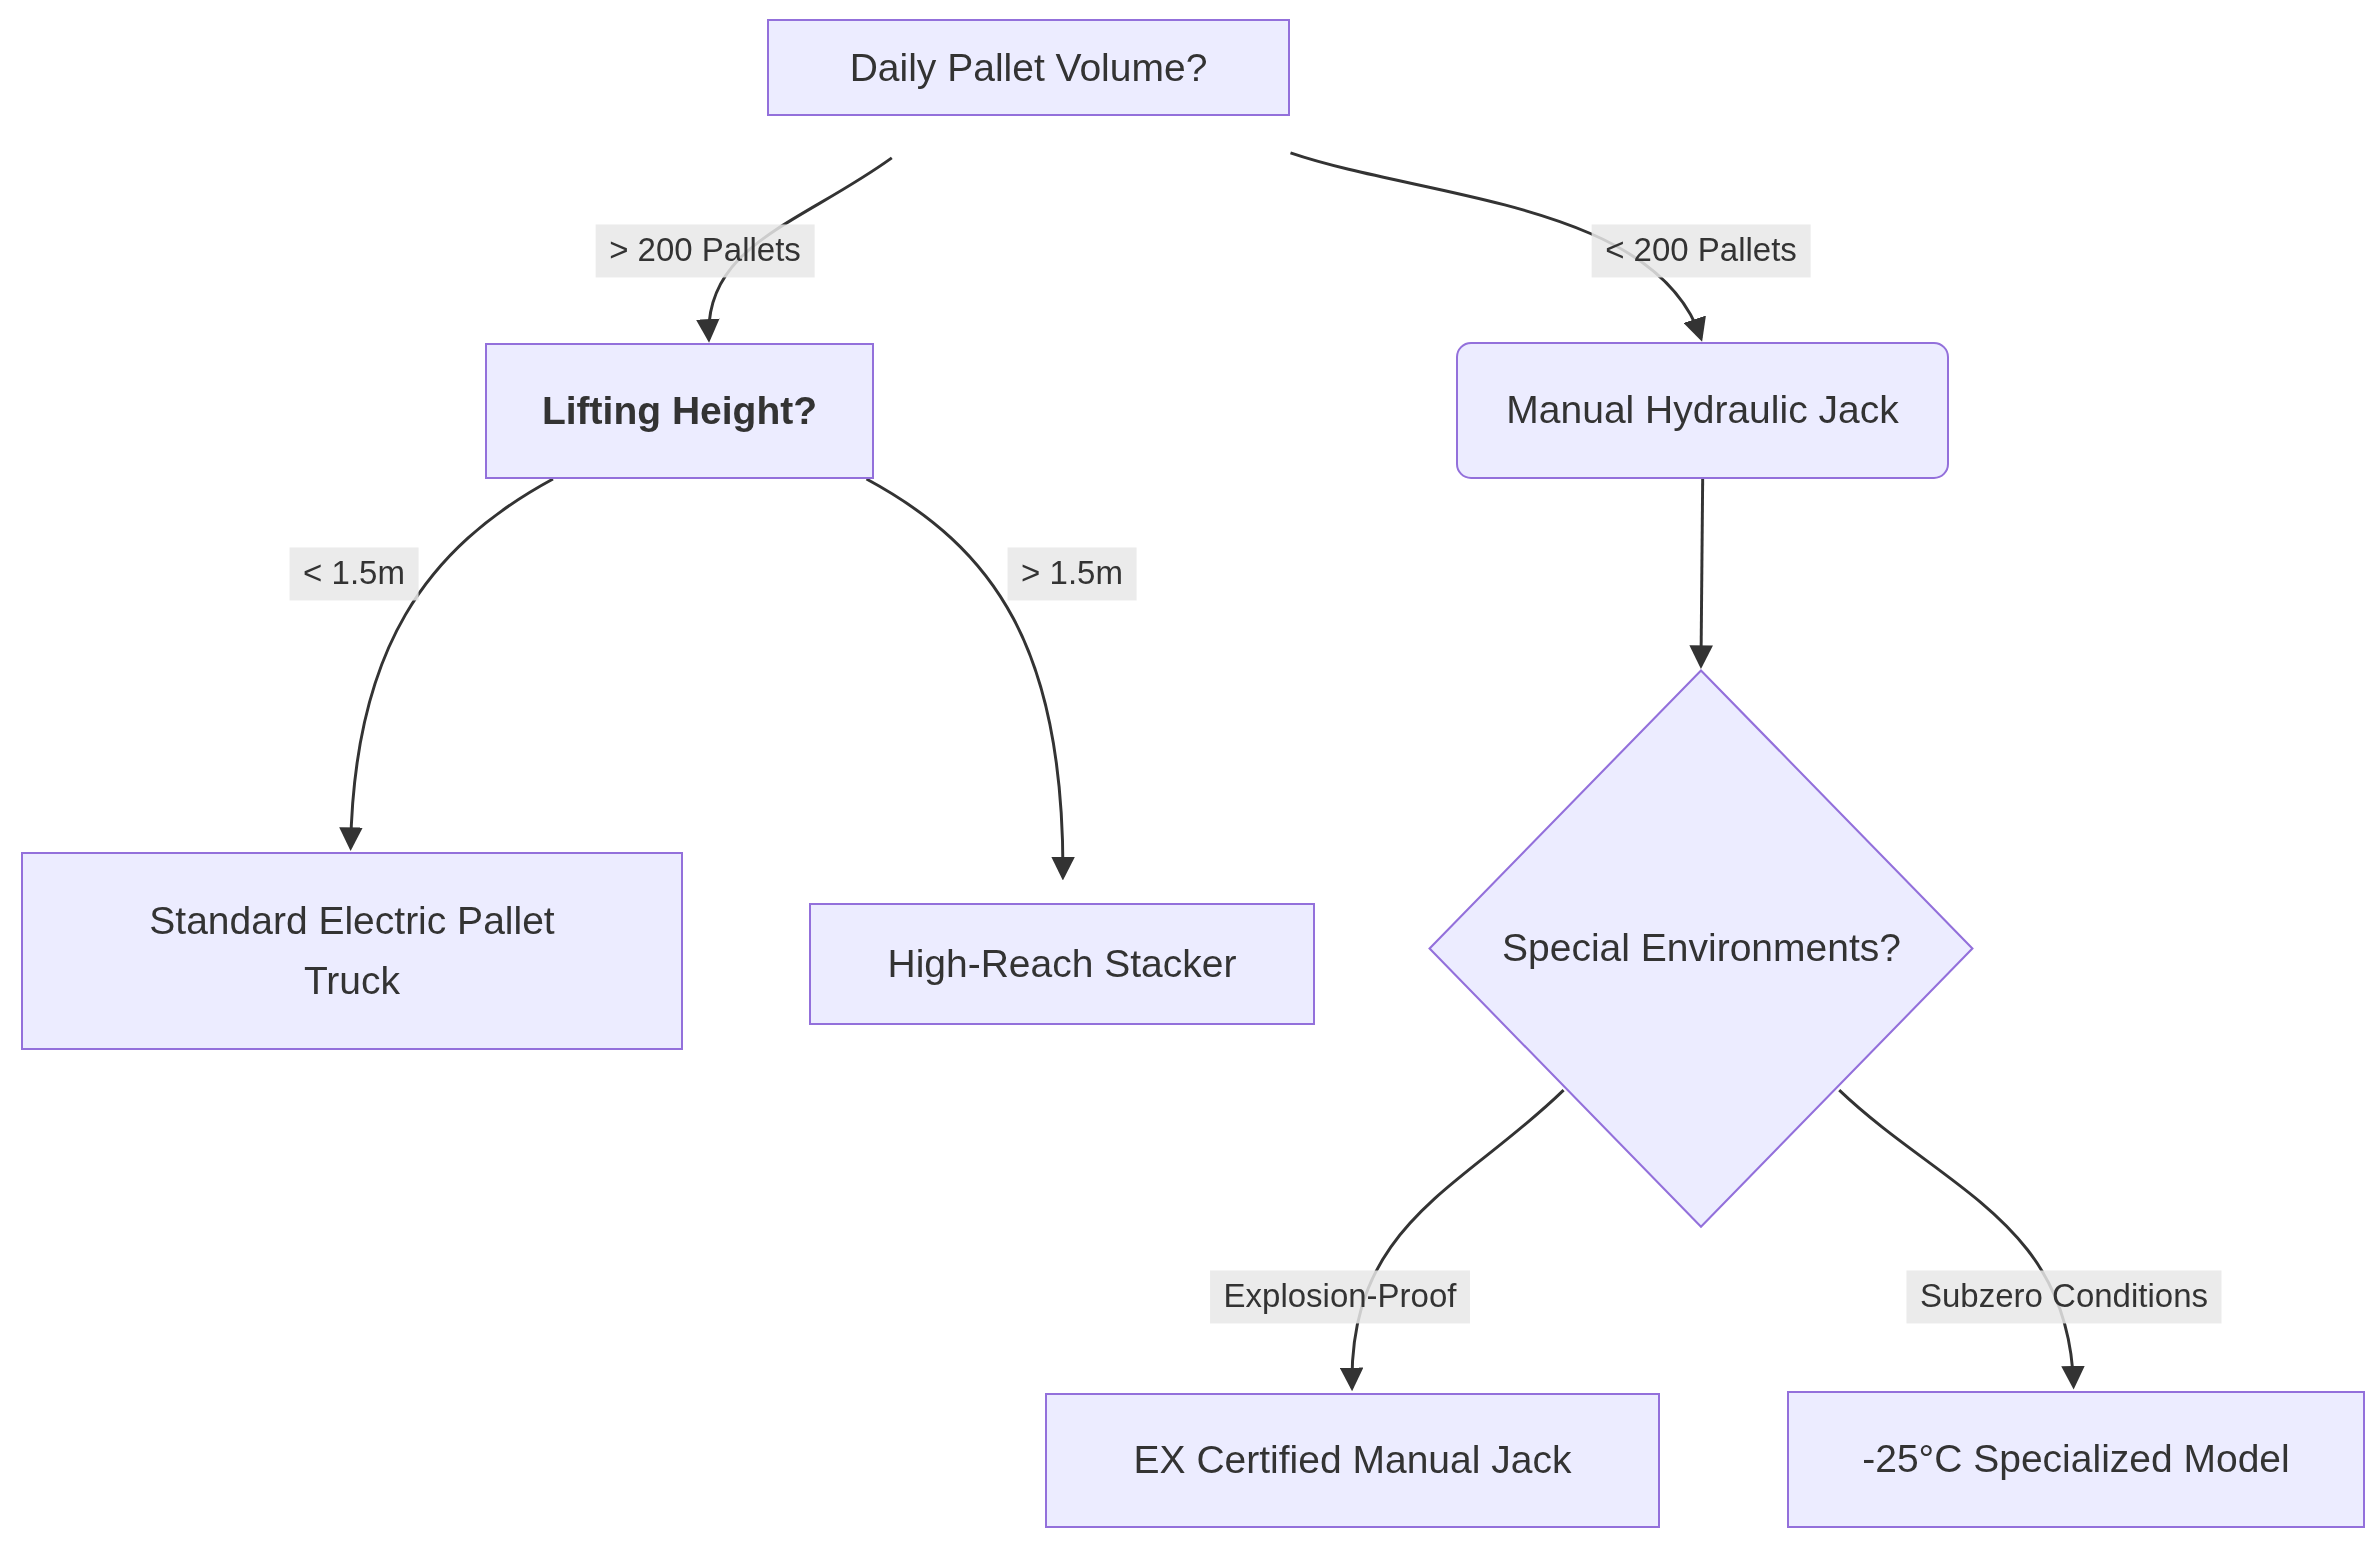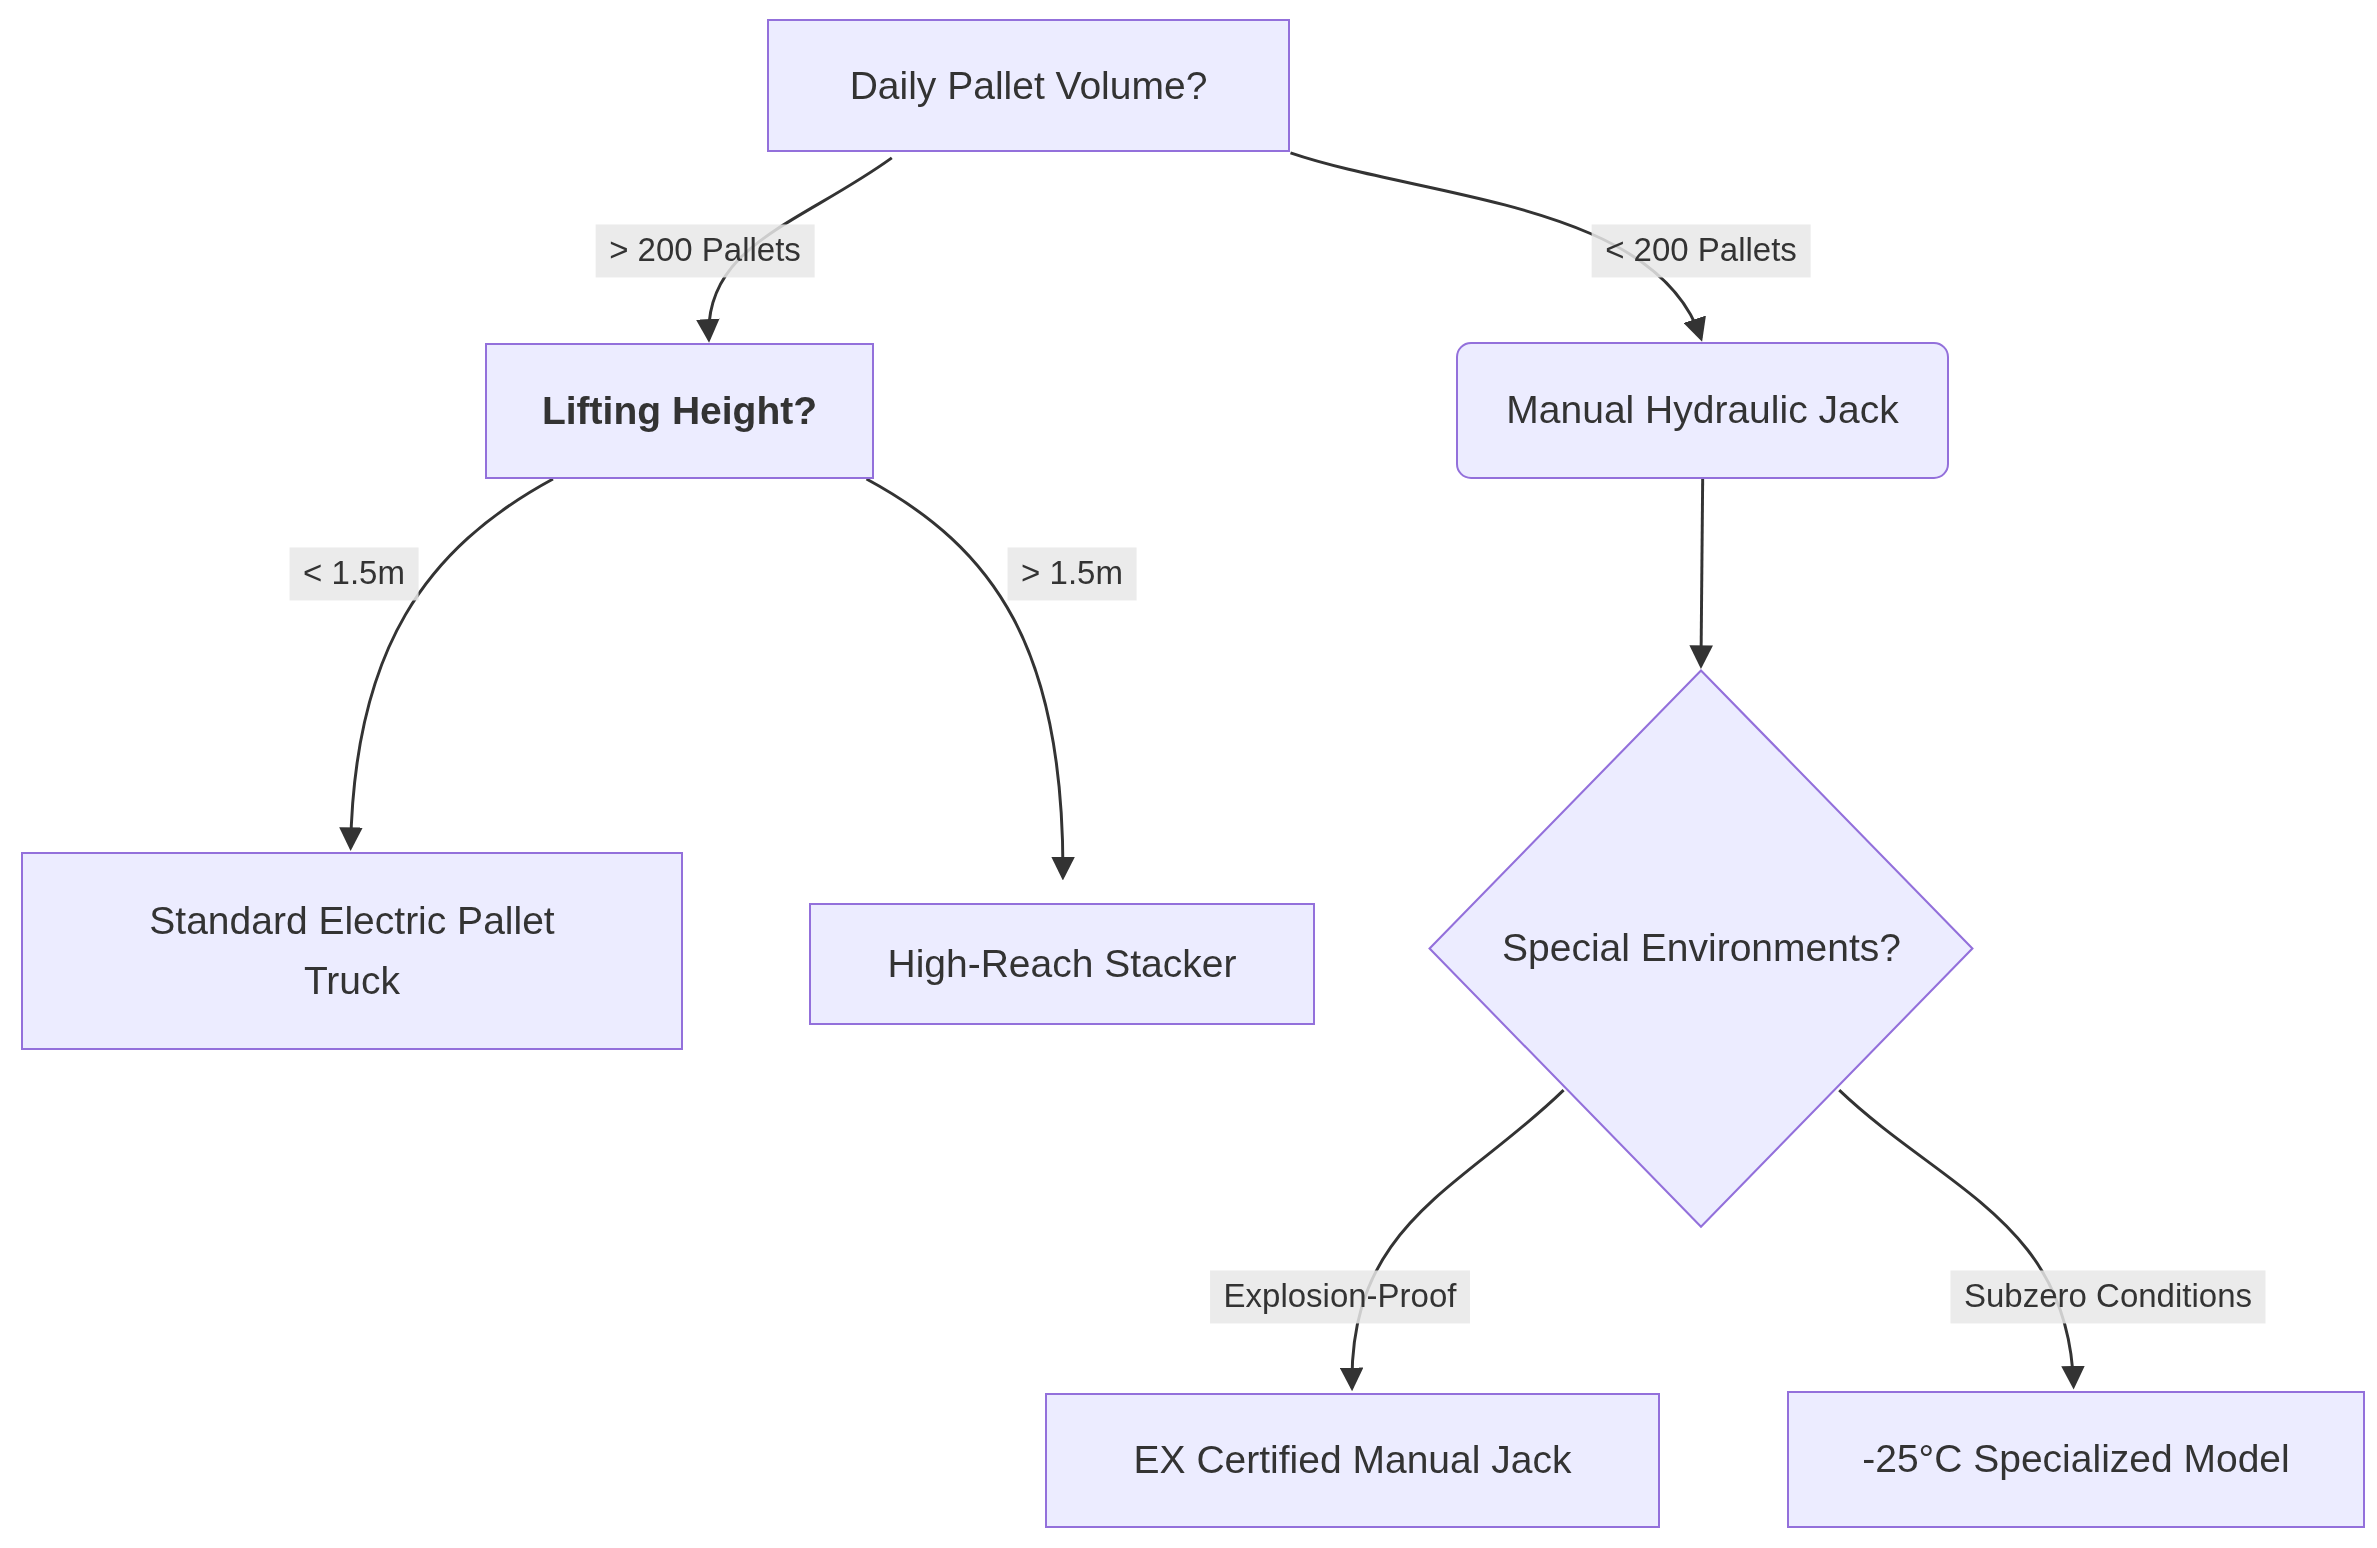--- a/index.html
+++ b/index.html
@@ -62,21 +62,21 @@
       <path d="M 656 568 C 505 650, 420 770, 416 1005" marker-end="url(#arrow)"></path>
       <path d="M 1028 568 C 1180 650, 1263 770, 1261 1040" marker-end="url(#arrow)"></path>
       <path d="M 2020 568 L 2018 789" marker-end="url(#arrow)"></path>
       <path d="M 1855 1293 C 1735 1410, 1600 1450, 1604 1646" marker-end="url(#arrow)"></path>
       <path d="M 2182 1293 C 2305 1410, 2455 1450, 2460 1644" marker-end="url(#arrow)"></path>
     </g>
 
     <polygon points="2018,795 2340,1125 2018,1455 1696,1125" fill="#ECECFF" stroke="#9370DB" stroke-width="2.5"></polygon>
   </svg>
 
-  <div class="node" style="left:767px; top:19.4px; width:523px; height:133px;">
+  <div class="node" style="left:767px; top:19.4px; width:523px; height:97px;">
     <span>Daily Pallet Volume?</span>
   </div>
 
   <div class="node" style="left:485px; top:343px; width:389px; height:136px;font-weight:bold;">
     <span>Lifting Height?</span>
   </div>
 
   <div class="node rounded" style="left:1456px; top:342px; width:493px; height:137px;">
     <span>Manual Hydraulic Jack</span>
   </div>
@@ -104,16 +104,16 @@
   <div class="edge-label" style="left:705px; top:251px;">&gt; 200 Pallets</div>
 
   <div class="edge-label" style="left:1701px; top:251px;">&lt; 200 Pallets</div>
 
   <div class="edge-label" style="left:354px; top:574px;">&lt; 1.5m</div>
 
   <div class="edge-label" style="left:1072px; top:574px;">&gt; 1.5m</div>
 
   <div class="edge-label" style="left:1340px; top:1297px;">Explosion-Proof</div>
 
-  <div class="edge-label" style="left:2064px; top:1297px;margin-left:44px;">Subzero Conditions</div>
+  <div class="edge-label" style="left:2064px; top:1297px;">Subzero Conditions</div>
 
 </div>
 
 
 </body></html>

